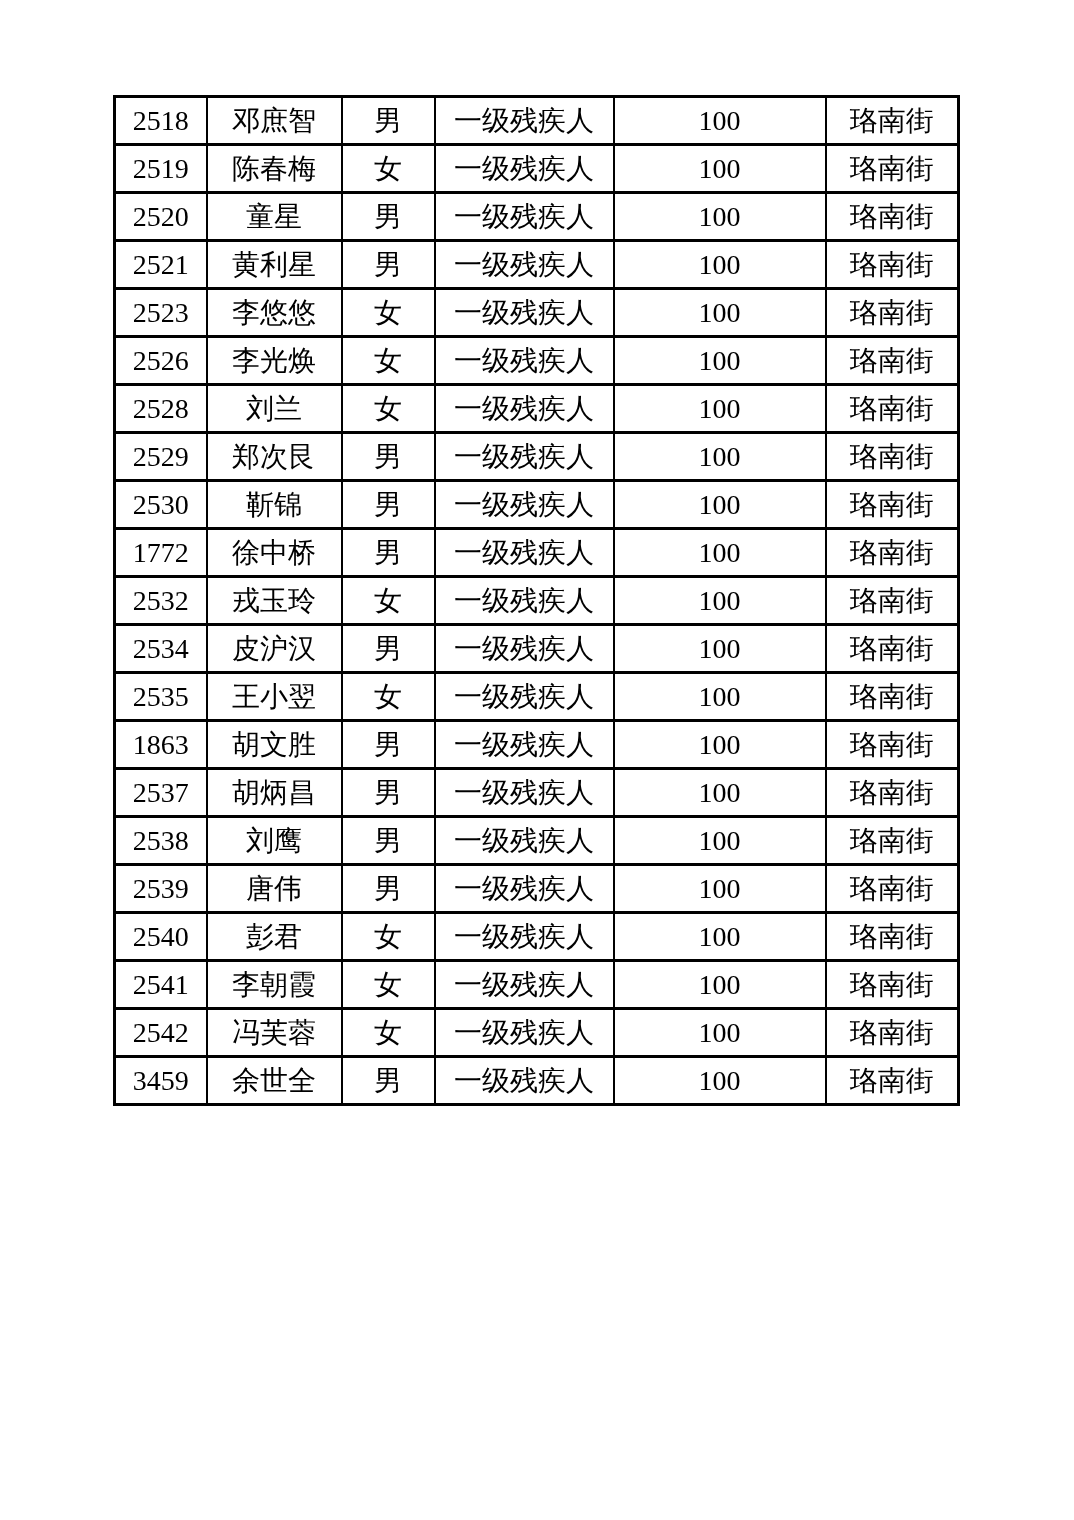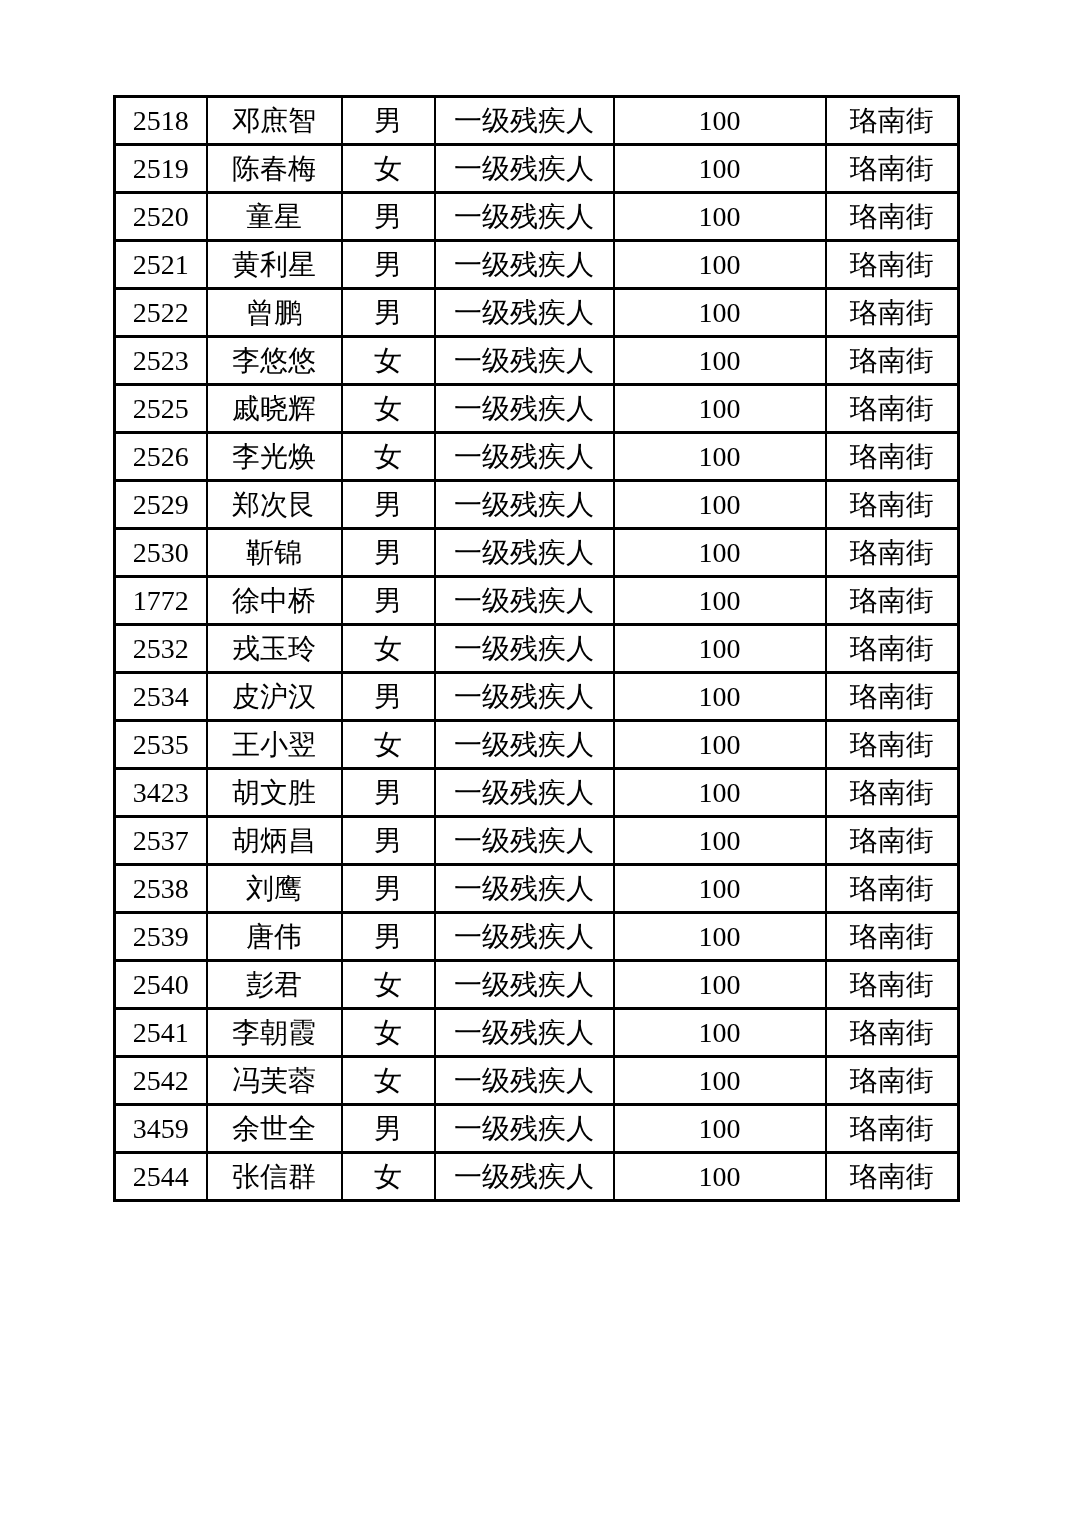--- a/index.html
+++ b/index.html
@@ -87,52 +87,44 @@
   </tr>
         <tr>
     <td>2521</td>
     <td>黄利星</td>
     <td>男</td>
     <td>一级残疾人</td>
     <td>100</td>
     <td>珞南街</td>
   </tr>
         <tr>
-    <td>2522</td>
-    <td>曾鹏</td>
-    <td>男</td>
-    <td>一级残疾人</td>
-    <td>100</td>
-    <td>珞南街</td>
-  </tr>
-        <tr>
     <td>2523</td>
     <td>李悠悠</td>
     <td>女</td>
     <td>一级残疾人</td>
     <td>100</td>
     <td>珞南街</td>
   </tr>
         <tr>
-    <td>2525</td>
-    <td>戚晓辉</td>
-    <td>女</td>
-    <td>一级残疾人</td>
-    <td>100</td>
-    <td>珞南街</td>
-  </tr>
-        <tr>
     <td>2526</td>
     <td>李光焕</td>
     <td>女</td>
     <td>一级残疾人</td>
     <td>100</td>
     <td>珞南街</td>
   </tr>
         <tr>
+    <td>2528</td>
+    <td>刘兰</td>
+    <td>女</td>
+    <td>一级残疾人</td>
+    <td>100</td>
+    <td>珞南街</td>
+  </tr>
+        <tr>
     <td>2529</td>
     <td>郑次艮</td>
     <td>男</td>
     <td>一级残疾人</td>
     <td>100</td>
     <td>珞南街</td>
   </tr>
         <tr>
     <td>2530</td>
     <td>靳锦</td>
@@ -167,21 +159,21 @@
   </tr>
         <tr>
     <td>2535</td>
     <td>王小翌</td>
     <td>女</td>
     <td>一级残疾人</td>
     <td>100</td>
     <td>珞南街</td>
   </tr>
         <tr>
-    <td>3423</td>
+    <td>1863</td>
     <td>胡文胜</td>
     <td>男</td>
     <td>一级残疾人</td>
     <td>100</td>
     <td>珞南街</td>
   </tr>
         <tr>
     <td>2537</td>
     <td>胡炳昌</td>
     <td>男</td>
@@ -226,27 +218,19 @@
     <td>冯芙蓉</td>
     <td>女</td>
     <td>一级残疾人</td>
     <td>100</td>
     <td>珞南街</td>
   </tr>
         <tr>
     <td>3459</td>
     <td>余世全</td>
     <td>男</td>
-    <td>一级残疾人</td>
-    <td>100</td>
-    <td>珞南街</td>
-  </tr>
-        <tr>
-    <td>2544</td>
-    <td>张信群</td>
-    <td>女</td>
     <td>一级残疾人</td>
     <td>100</td>
     <td>珞南街</td>
   </tr>
       </tbody>
   </table>
 </div>
 
 </body></html>

